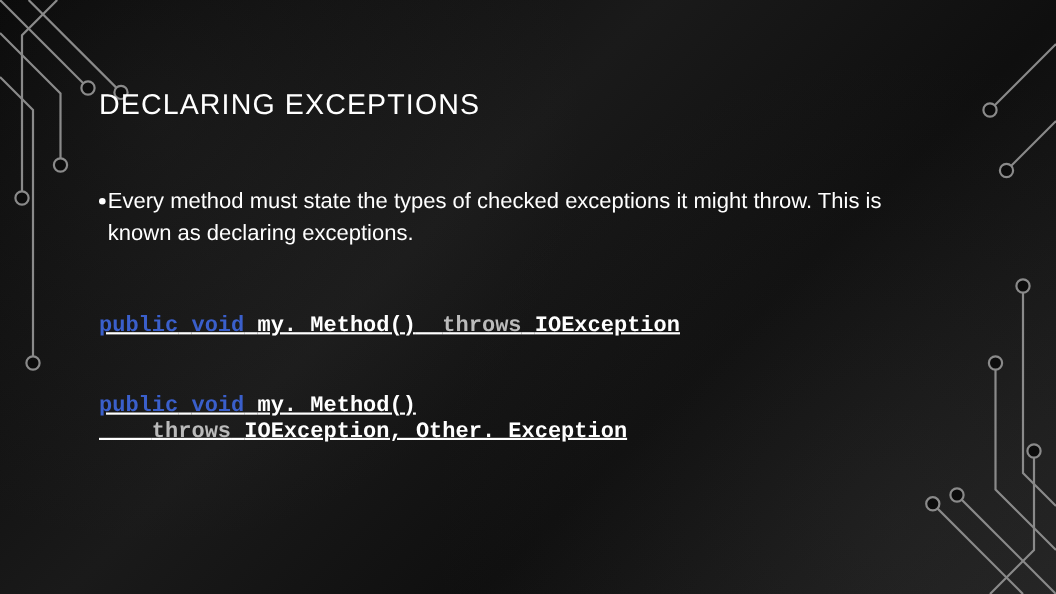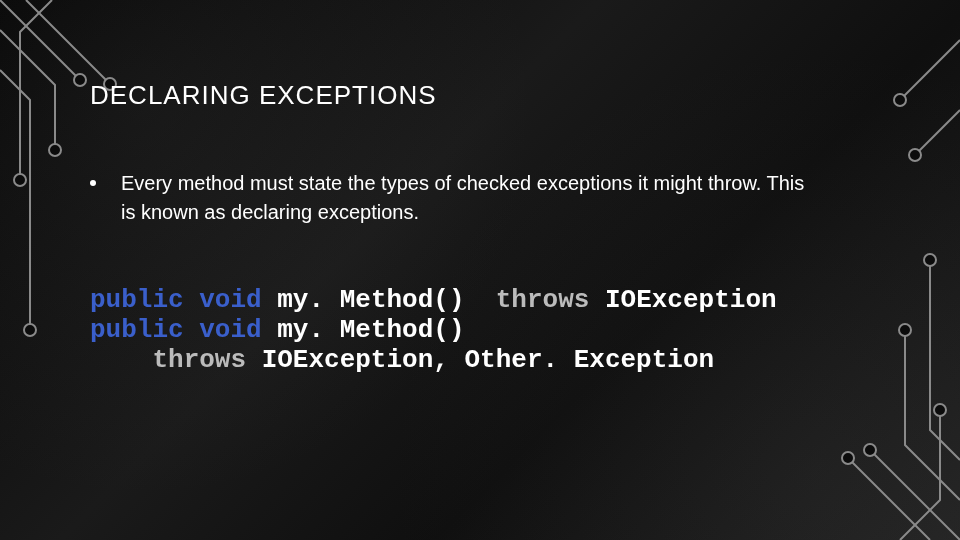--- a/index.html
+++ b/index.html
@@ -35,40 +35,41 @@
   }
   .title {
     font-size: 26px;
     letter-spacing: 1px;
     font-weight: 400;
   }
   .bullet-block {
     margin-top: 58px;
     display: flex;
     align-items: flex-start;
-    gap: 25px;
+    gap: 2px;
     font-size: 20px;
     line-height: 1.45;
     max-width: 730px;
   }
   .dot {
     width: 6px;
     height: 6px;
     border-radius: 50%;
     background: #fff;
     margin-top: 11px;
     flex: 0 0 auto;
   }
   .code {
     font-family: "Courier New", Courier, monospace;
-    font-size: 26px;
+    font-size: 20px;
     white-space: pre;
+    text-decoration: underline;
   }
   .code1 { margin-top: 58px; }
-  .code2 { }
+  .code2 { margin-top: 50px; }
   .kw  { color: #3a5fcb; font-weight: bold; }
   .thr { color: #bbbbbb; font-weight: bold; }
   .norm{ color: #ffffff; font-weight: bold; }
 </style>
 </head>
 <body>
 
 <div class="bg"></div>
 
 <div class="decor">

